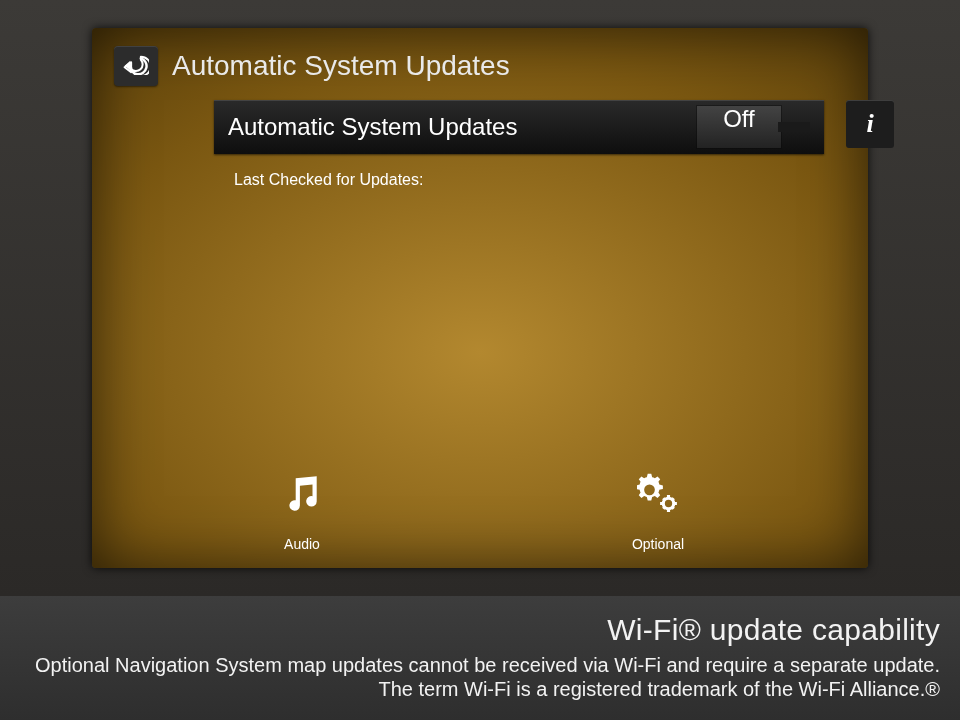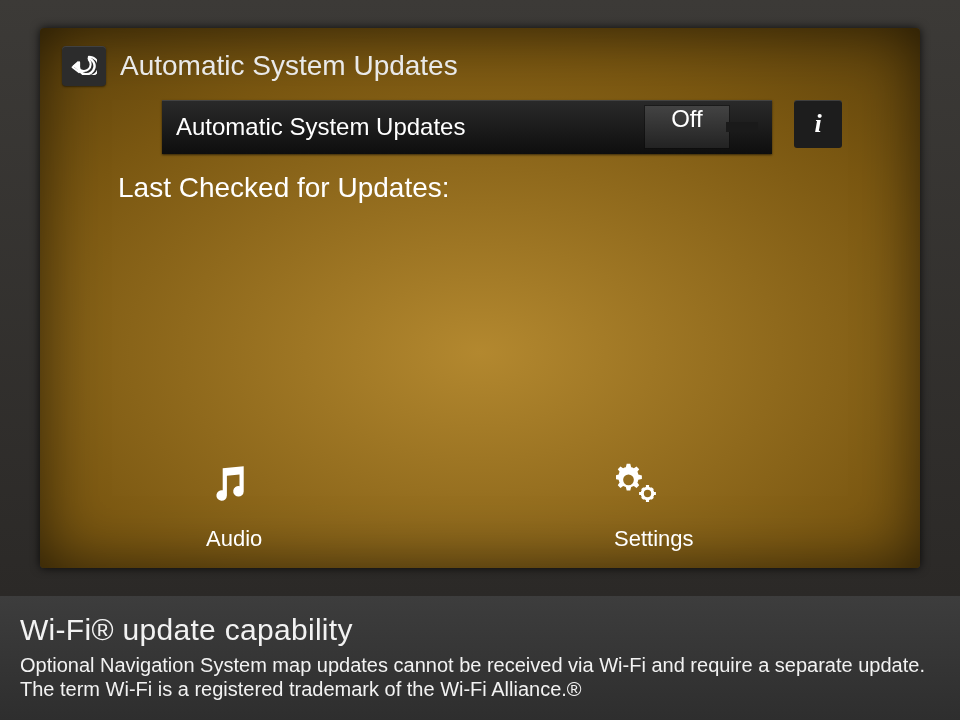--- a/index.html
+++ b/index.html
@@ -4,21 +4,21 @@
 <style>
   * { margin: 0; padding: 0; box-sizing: border-box; }
   html, body { width: 960px; height: 720px; overflow: hidden; background: #000; font-family: "Helvetica Neue", Arial, sans-serif; }
   .bezel {
     width: 960px; height: 596px;
     background: linear-gradient(180deg, #3c3a37 0%, #2b2927 100%);
     display: flex; align-items: flex-start; justify-content: center;
     padding-top: 28px;
   }
   .screen {
-    width: 880px; height: 540px;
+    width: 776px; height: 540px;
     border-radius: 4px;
     background: radial-gradient(ellipse 120% 120% at 50% 60%, #b3882f 0%, #7a5711 45%, #231700 100%);
     box-shadow: inset 0 0 60px rgba(0,0,0,.6), 0 0 10px rgba(0,0,0,.8);
     padding: 18px 22px 10px 22px;
     display: flex; flex-direction: column;
   }
   .hdr { display: flex; align-items: center; gap: 14px; margin-bottom: 14px; }
   .back-btn {
     width: 44px; height: 40px; border-radius: 4px;
     background: #2c2c2c; display: flex; align-items: center; justify-content: center;
@@ -48,31 +48,31 @@
   .info-btn {
     position: absolute; right: 0; top: 0;
     width: 48px; height: 48px;
     background: #1d1d1d; color: #fff;
     display: flex; align-items: center; justify-content: center;
     font-size: 26px; font-family: Georgia, serif; font-style: italic; font-weight: 700;
     border-radius: 3px;
     box-shadow: inset 0 1px 0 rgba(255,255,255,.15);
     cursor: pointer;
   }
-  .status-block { margin-left: 56px; margin-top: 10px; color: #fff; font-size: 28px; line-height: 1.3; }
+  .status-block { margin-left: 120px; margin-top: 10px; color: #fff; font-size: 16px; line-height: 1.3; }
   .spacer { flex: 1; }
   .navbar { display: flex; justify-content: space-around; padding: 0 10px 6px 10px; }
-  .nav-item { display: flex; flex-direction: column; gap: 20px; color: #fff; font-size: 22px; cursor: pointer; width: 140px; }
+  .nav-item { display: flex; flex-direction: column; align-items: center; gap: 20px; color: #fff; font-size: 14px; cursor: pointer; width: 140px; }
   .nav-icon { width: 46px; height: 46px; display: flex; align-items: center; justify-content: center; }
   .nav-icon svg { width: 42px; height: 42px; fill: #fff; }
   .nav-icon.active svg { fill: #ff9a1f; filter: drop-shadow(0 0 6px #ff9a1f); }
   .caption-bar {
     width: 960px; height: 124px;
     background: linear-gradient(180deg, #3d3d3d 0%, #2e2e2e 100%);
-    color: #f2f2f2; text-align: left;
+    color: #f2f2f2; text-align: right;
     padding: 10px 20px 12px 20px;
     display: flex; flex-direction: column; justify-content: center;
   }
   .caption-title { font-size: 30px; font-weight: 300; letter-spacing: .3px; margin-bottom: 6px; }
   .caption-body { font-size: 20px; font-weight: 300; line-height: 1.22; }
 </style>
 </head>
 <body>
 
 <div class="bezel">
@@ -126,21 +126,21 @@
         <span>Audio</span>
       </div>
       <div class="nav-item">
         <span class="nav-icon">
           <svg viewBox="0 0 40 40">
               <path d="M16 2l1 4a10 10 0 0 1 3 1l3-2 3 3-2 3a10 10 0 0 1 1 3l4 1v4l-4 1a10 10 0 0 1-1 3l2 3-3 3-3-2a10 10 0 0 1-3 1l-1 4h-4l-1-4a10 10 0 0 1-3-1l-3 2-3-3 2-3a10 10 0 0 1-1-3l-4-1v-4l4-1a10 10 0 0 1 1-3l-2-3 3-3 3 2a10 10 0 0 1 3-1l1-4h4zM14 14a6 6 0 1 0 0 12 6 6 0 0 0 0-12z" transform="scale(.85)"></path>
               <circle cx="30" cy="30" r="5" fill="none" stroke="#fff" stroke-width="3"></circle>
               <path d="M30 22v3M30 35v3M22 30h3M35 30h3M25 25l2 2M33 33l2 2M35 25l-2 2M25 35l2-2" stroke="#fff" stroke-width="3"></path>
             </svg>
         </span>
-        <span>Settings</span>
+        <span>Optional</span>
       </div>
     </div>
 
   </div>
 </div>
 
 <div class="caption-bar">
   <div class="caption-title">Wi-Fi® update capability</div>
   <div class="caption-body">Optional Navigation System map updates cannot be received via Wi-Fi and require a separate update. The term Wi-Fi is a registered trademark of the Wi-Fi Alliance.®</div>
 </div>

